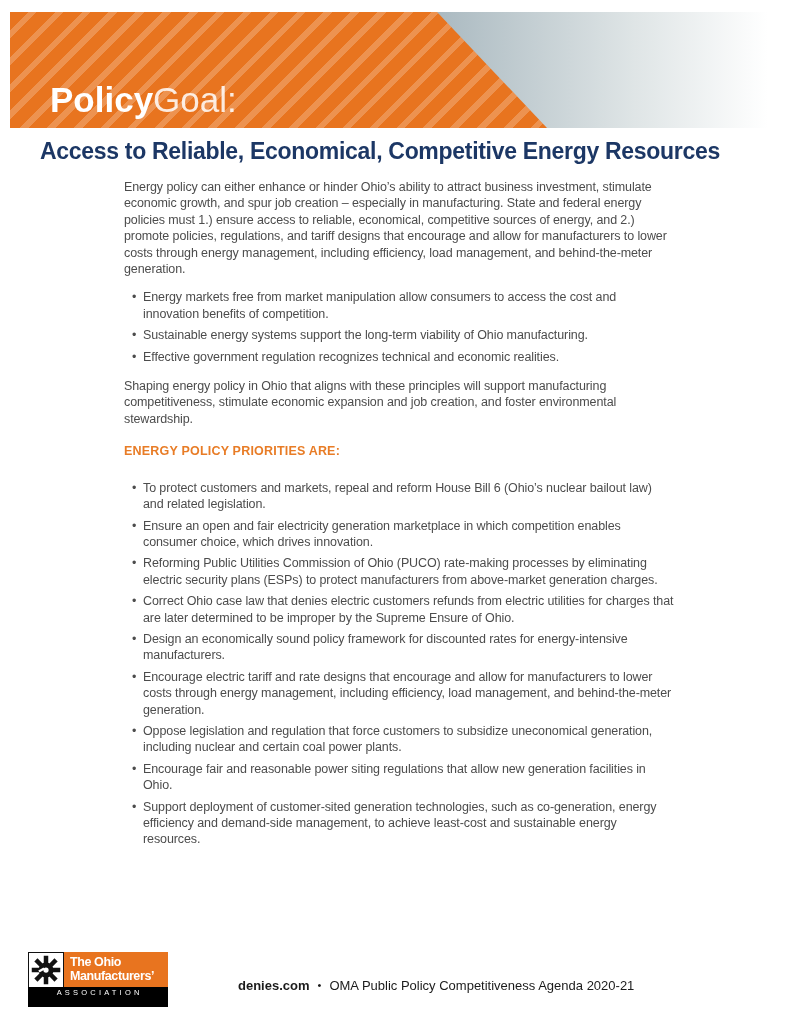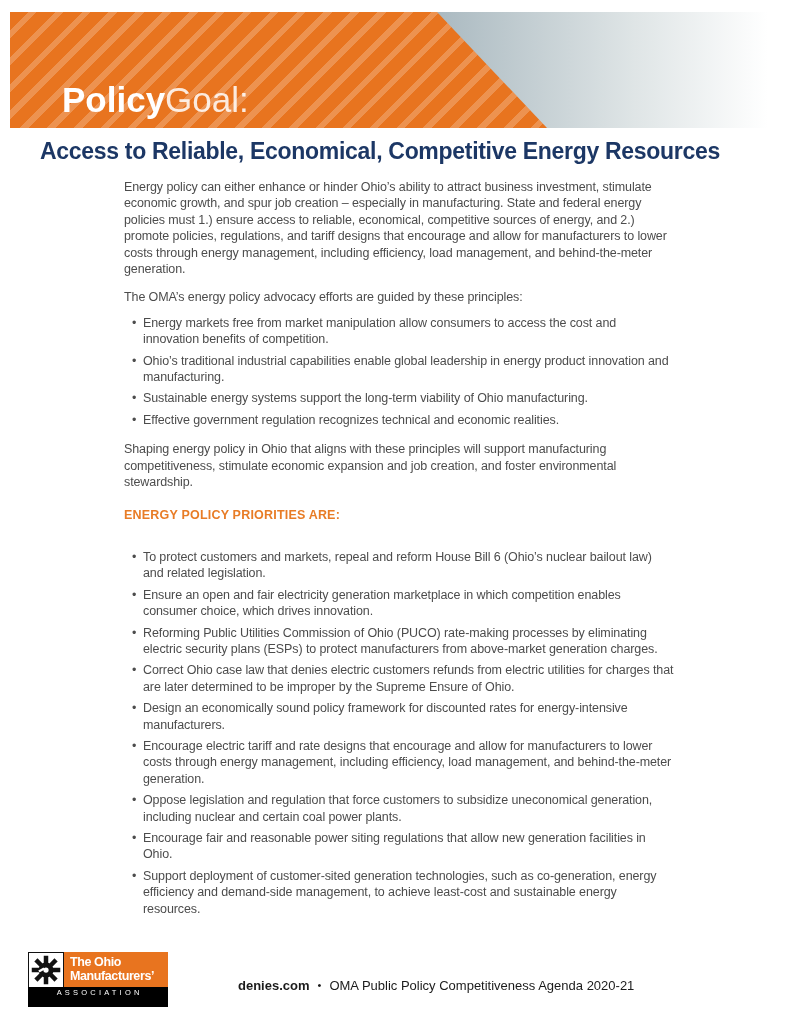--- a/index.html
+++ b/index.html
@@ -34,21 +34,21 @@
       135deg,
       rgba(255,255,255,0) 0px,
       rgba(255,255,255,0) 13px,
       rgba(255,255,255,0.22) 13px,
       rgba(255,255,255,0.22) 19px
     );
     clip-path: polygon(0 0, 427px 0, 537px 116px, 0 116px);
   }
   .banner-title {
     position: absolute;
-    left: 52px;
+    left: 40px;
     bottom: 11px;
     font-size: 35px;
     line-height: 1;
     color: #ffffff;
     white-space: nowrap;
   }
   .bt-bold { font-weight: bold; }
   .bt-light { font-weight: normal; color: rgba(255,255,255,0.85); }
 
   
@@ -87,21 +87,21 @@
     padding-left: 19px;
     margin-bottom: 5px;
   }
   .bullets li::before {
     content: "\2022";
     position: absolute;
     left: 8px;
     top: 0;
   }
   .orange-heading {
-    margin: 16px 0 26px 0;
+    margin: 16px 0 20px 0;
     font-size: 12.5px;
     font-weight: bold;
     letter-spacing: 0.2px;
     color: #e87c26;
   }
 
   
   .logo {
     position: absolute;
     left: 28px;
@@ -167,25 +167,23 @@
     <div class="banner-title"><span class="bt-bold">Policy</span><span class="bt-light">Goal:</span>
     </div>
   </header>
 
   <h1 class="doc-title">Access to Reliable, Economical, Competitive Energy Resources</h1>
 
   <main class="content">
 
     <p class="para">Energy policy can either enhance or hinder Ohio’s ability to attract business investment, stimulate economic growth, and spur job creation – especially in manufacturing. State and federal energy policies must 1.) ensure access to reliable, economical, competitive sources of energy, and 2.) promote policies, regulations, and tariff designs that encourage and allow for manufacturers to lower costs through energy management, including efficiency, load management, and behind-the-meter generation.</p>
 
-    <p class="para lead">The OMA’s energy policy advocacy efforts are guided by these principles:</p>
 
     <ul class="bullets">
       <li><span>Energy markets free from market manipulation allow consumers to access the cost and innovation benefits of competition.</span></li>
-      <li><span>Ohio’s traditional industrial capabilities enable global leadership in energy product innovation and manufacturing.</span></li>
       <li><span>Sustainable energy systems support the long-term viability of Ohio manufacturing.</span></li>
       <li><span>Effective government regulation recognizes technical and economic realities.</span></li>
     </ul>
 
     <p class="para">Shaping energy policy in Ohio that aligns with these principles will support manufacturing competitiveness, stimulate economic expansion and job creation, and foster environmental stewardship.</p>
 
     <h2 class="orange-heading">ENERGY POLICY PRIORITIES ARE:</h2>
 
     <ul class="bullets">
       <li><span>To protect customers and markets, repeal and reform House Bill 6 (Ohio’s nuclear bailout law) and related legislation.</span></li>

